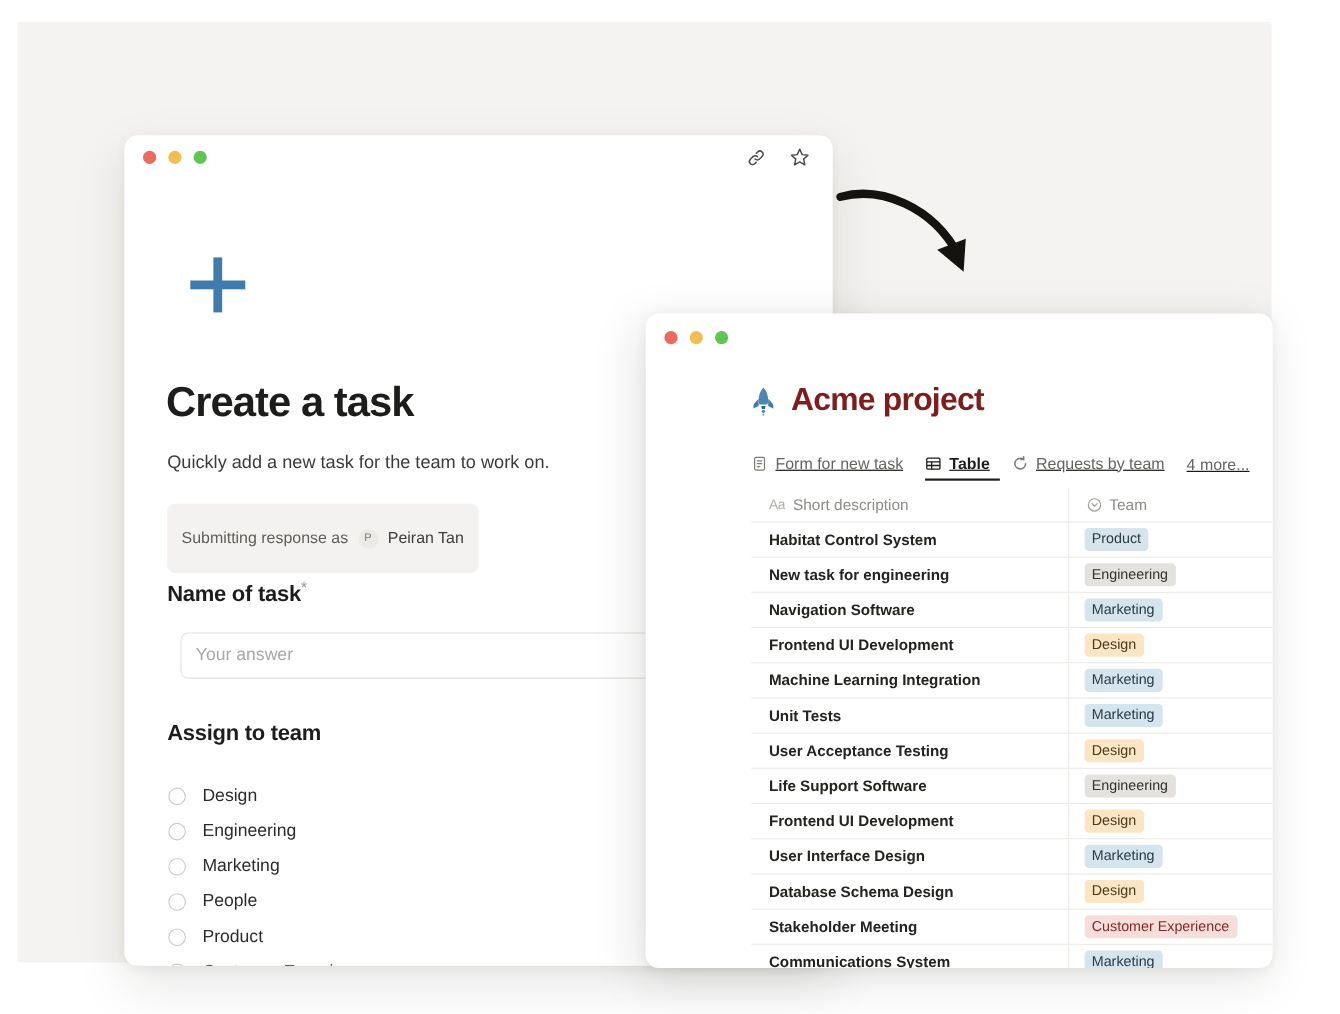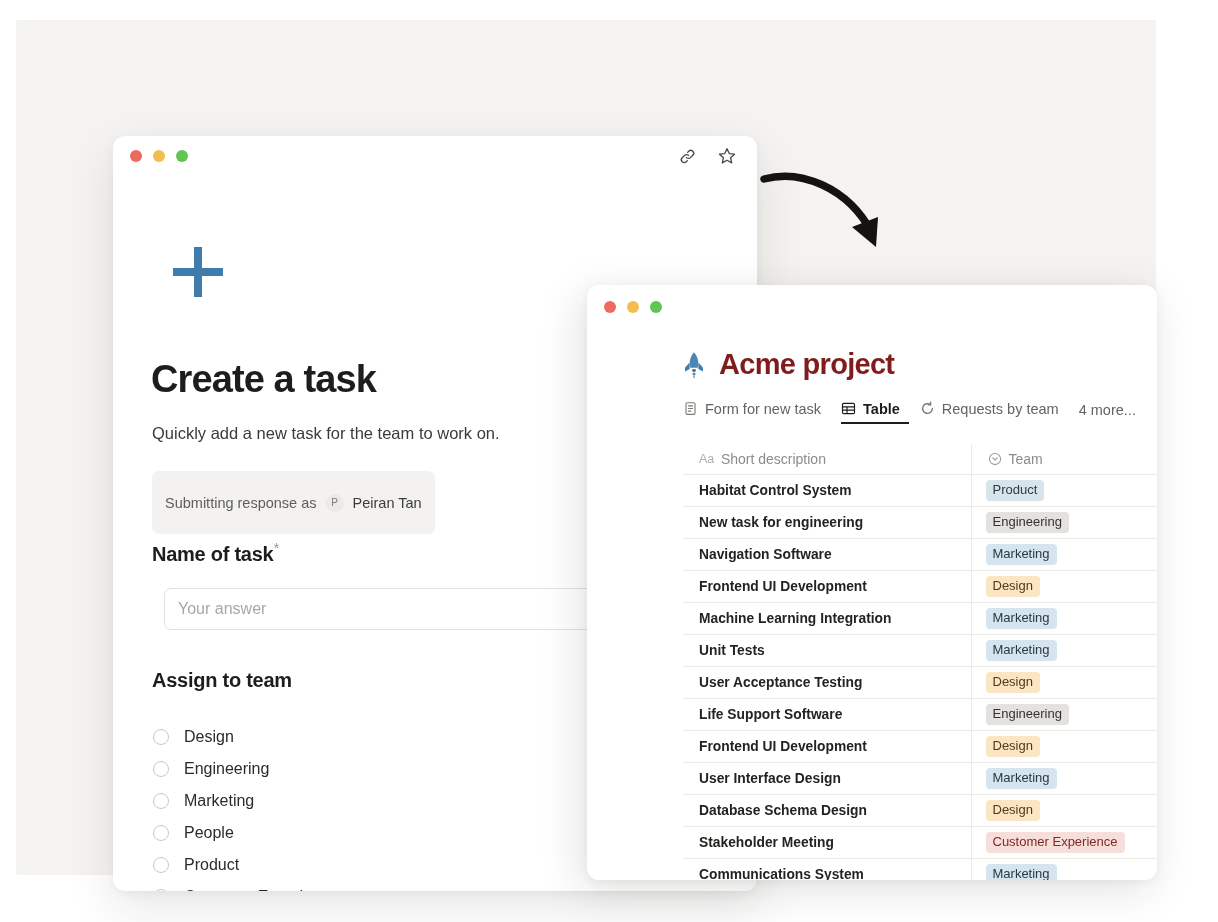--- a/index.html
+++ b/index.html
@@ -58,21 +58,20 @@
   .tl-green  { background: #61c554; }
 
   
   #form-window {
     left: 113px;
     top: 123px;
     width: 644px;
     height: 755px;
     box-shadow: 0 18px 48px rgba(30, 28, 24, 0.10),
                 0 3px 10px rgba(30, 28, 24, 0.05);
-    margin-top: 13px;
   }
   #form-window .traffic-lights { left: 17px; top: 14px; }
 
   .window-actions {
     position: absolute;
     right: 20px;
     top: 10px;
     display: flex;
     gap: 20px;
     align-items: center;
@@ -239,22 +238,23 @@
     color: #7f1d1d;
     letter-spacing: -0.7px;
     margin: 0;
   }
 
   .acme-tabs {
     display: flex;
     align-items: flex-end;
     gap: 0;
     padding-left: 96px;
-    margin-top: 7px;
+    margin-top: 20px;
     height: 30px;
+    text-decoration: underline;
   }
   .tab {
     display: flex;
     align-items: center;
     gap: 7px;
     height: 29px;
     padding: 0 9px 0 0;
     margin-right: 11px;
     font-size: 14.5px;
     color: #64645f;

